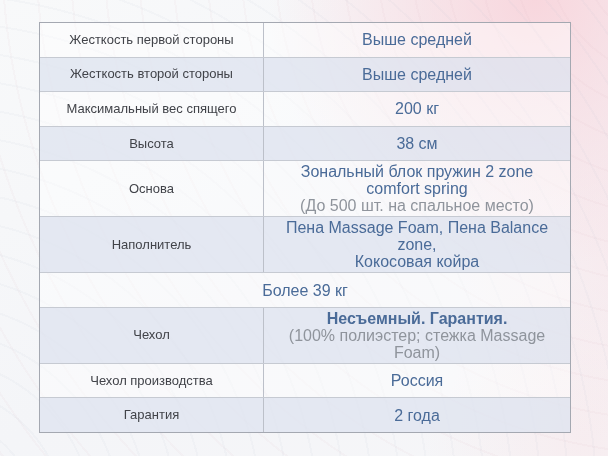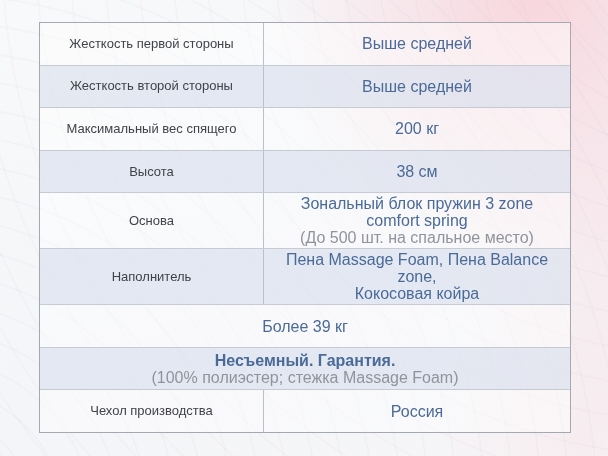--- a/index.html
+++ b/index.html
@@ -111,48 +111,55 @@
     <div class="row">
       <div class="cell label">Высота</div>
       <div class="cell value">
         <span class="line primary">38 см</span>
       </div>
     </div>
 
     <div class="row">
       <div class="cell label">Основа</div>
       <div class="cell value">
-        <span class="line strong">Зональный блок пружин 3 zone comfort spring</span>
+        <span class="line strong">Зональный блок пружин 2 zone comfort spring</span>
         <span class="line secondary">(До 500 шт. на спальное место)</span>
       </div>
     </div>
 
     <div class="row">
       <div class="cell label">Наполнитель</div>
       <div class="cell value">
         <span class="line strong">Пена Massage Foam, Пена Balance zone,</span>
         <span class="line strong">Кокосовая койра</span>
       </div>
     </div>
 
     <div class="row">
       <div class="cell value">
         <span class="line primary">Более 39 кг</span>
       </div>
     </div>
 
     <div class="row">
+      <div class="cell label">Чехол</div>
       <div class="cell value">
         <span class="line bold">Несъемный. Гарантия.</span>
         <span class="line secondary">(100% полиэстер; стежка Massage Foam)</span>
       </div>
     </div>
 
     <div class="row">
       <div class="cell label">Чехол производства</div>
       <div class="cell value">
         <span class="line primary">Россия</span>
       </div>
     </div>
 
+    <div class="row">
+      <div class="cell label">Гарантия</div>
+      <div class="cell value">
+        <span class="line primary">2 года</span>
+      </div>
+    </div>
 
   </div>
 </div>
 
 </body></html>

